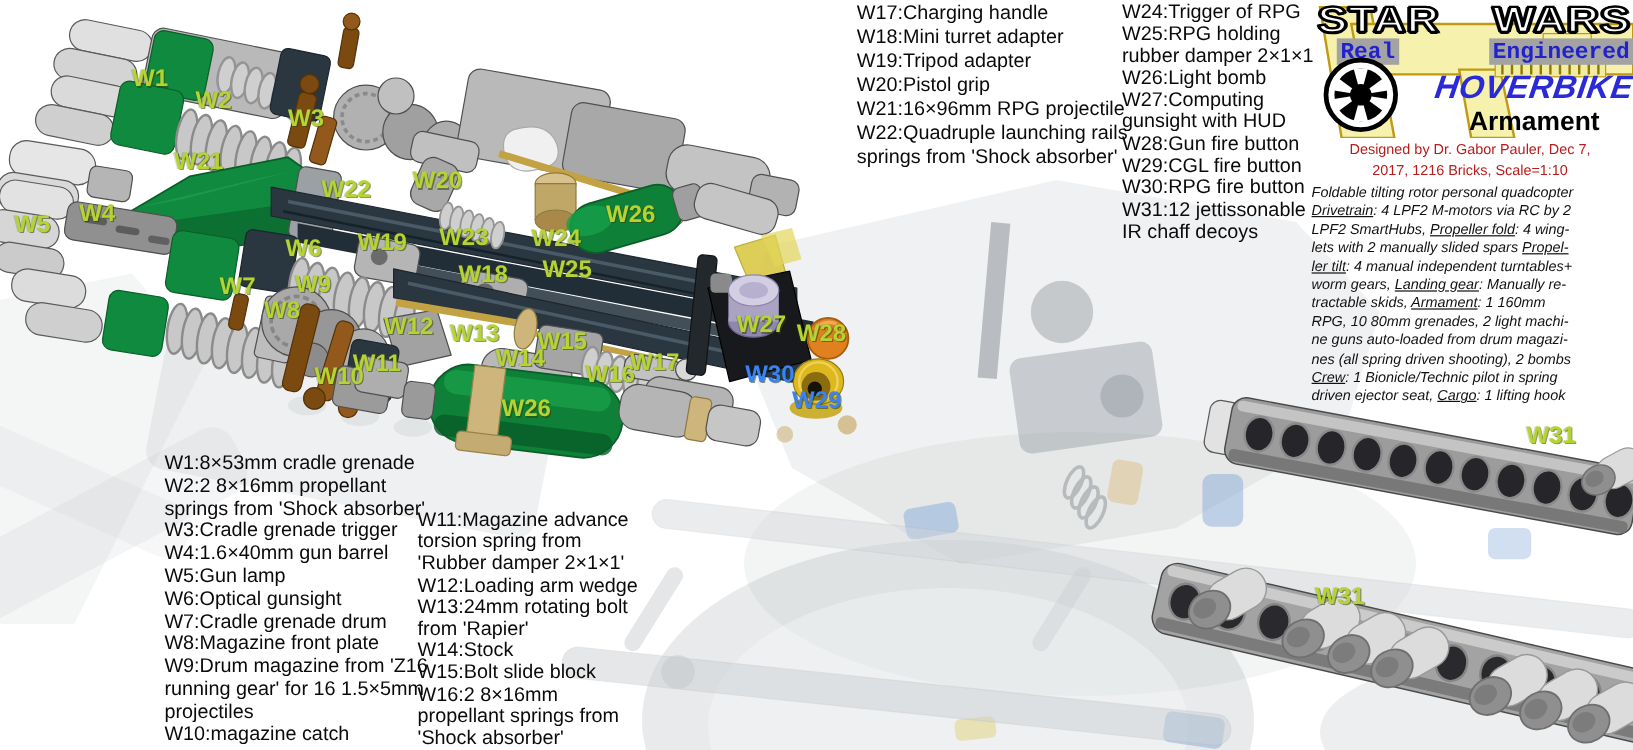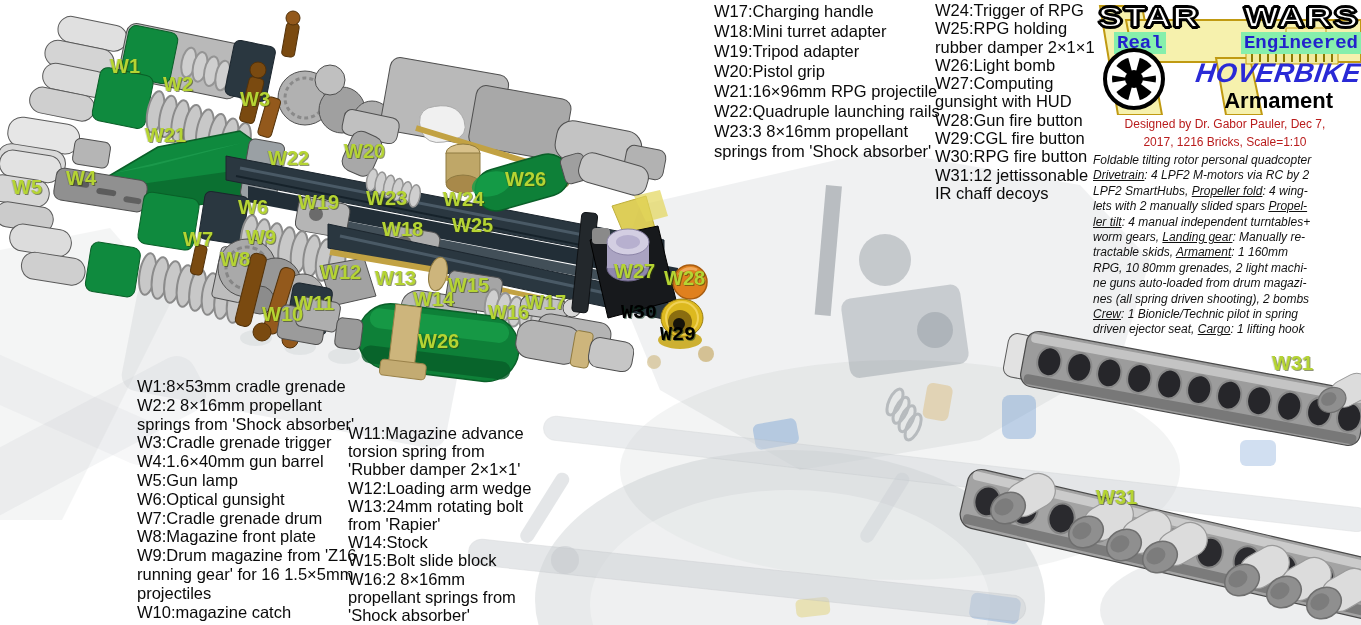--- a/index.html
+++ b/index.html
@@ -3,41 +3,41 @@
 <meta charset="utf-8">
 <style>
   html,body{margin:0;padding:0;background:#ffffff;}
   #stage{position:relative;width:1361px;height:625px;overflow:hidden;background:#ffffff;
          font-family:"Liberation Sans",sans-serif;}
   #scene{position:absolute;left:0;top:0;width:1361px;height:625px;}
   
   #label-layer{position:absolute;left:0;top:0;width:1361px;height:541px;pointer-events:none;}
   .plabel{position:absolute;font:bold 20px "Liberation Sans",sans-serif;white-space:nowrap;}
   .pl-yg{color:#b5d433;text-shadow:1px 1px 0 rgba(52,64,6,.55),-1px 0 0 rgba(52,64,6,.2);}
-  .pl-green{color:#000000;text-shadow:1px 1px 0 rgba(0,52,26,.5);font-family:Liberation Mono, monospace;}
+  .pl-green{color:#3b82f6;text-shadow:1px 1px 0 rgba(0,52,26,.5);}
   
   .plist{position:absolute;color:#0a0a0a;font-size:16.5px;white-space:nowrap;}
   .pl-line{white-space:nowrap;}
   
   #designed{position:absolute;left:1089px;top:116px;width:272px;text-align:center;
             font-size:12px;line-height:17.5px;color:#b91c1c;}
   #specs{position:absolute;left:1093px;top:153px;width:268px;font-size:12px;
          line-height:15.4px;color:#111;font-style:italic;}
   .spec-line{white-space:nowrap;}
   .spec-line .u{text-decoration:underline;}
   
   #logo{position:absolute;left:1096px;top:0;width:265px;height:115px;}
   #caliper{position:absolute;left:0;top:0;width:265px;height:115px;}
   #starwars{position:absolute;left:2px;top:0px;width:261px;display:flex;justify-content:space-between;
             font-weight:900;font-size:37px;letter-spacing:1px;transform:scaleY(.82);transform-origin:top;
             color:#fff;-webkit-text-stroke:2.4px #000;
             text-shadow:2px 0 0 #000,-2px 0 0 #000,0 2px 0 #000,0 -2px 0 #000;}
   #realeng{position:absolute;left:18px;top:32px;width:247px;display:flex;justify-content:space-between;
            font-family:"Liberation Mono",monospace;font-weight:bold;font-size:19px;color:#2222cc;}
-  #realeng span{background:#86efac;padding:0 3px;}
+  #realeng span{background:#a3a3a3;padding:0 3px;}
   #hoverbike{position:absolute;right:0;top:58px;font-style:italic;font-weight:900;font-size:27px;
              color:#2a2ad6;letter-spacing:.5px;transform:skewX(-8deg);}
   #armament{position:absolute;right:28px;top:88px;font-weight:bold;font-size:22px;color:#000;}
   #emblem{position:absolute;left:6px;top:47px;}
 </style>
 </head>
 <body>
 
 <div id="stage">
 
@@ -343,21 +343,20 @@
       <span class="plabel pl-yg" style="left: 1096px; top: 486px;">W31</span>
     </div>
 
 <div class="plist" id="list-w17" style="left:714px;top:1px;line-height:20px">
       <div class="pl-line">W17:Charging handle</div>
       <div class="pl-line">W18:Mini turret adapter</div>
       <div class="pl-line">W19:Tripod adapter</div>
       <div class="pl-line">W20:Pistol grip</div>
       <div class="pl-line">W21:16×96mm RPG projectile</div>
       <div class="pl-line">W22:Quadruple launching rails</div>
-      <div class="pl-line">W23:3 8×16mm propellant</div>
       <div class="pl-line">springs from 'Shock absorber'</div>
     </div>
 <div class="plist" id="list-w24" style="left:935px;top:1px;line-height:18.3px">
       <div class="pl-line">W24:Trigger of RPG</div>
       <div class="pl-line">W25:RPG holding</div>
       <div class="pl-line">rubber damper 2×1×1</div>
       <div class="pl-line">W26:Light bomb</div>
       <div class="pl-line">W27:Computing</div>
       <div class="pl-line">gunsight with HUD</div>
       <div class="pl-line">W28:Gun fire button</div>

